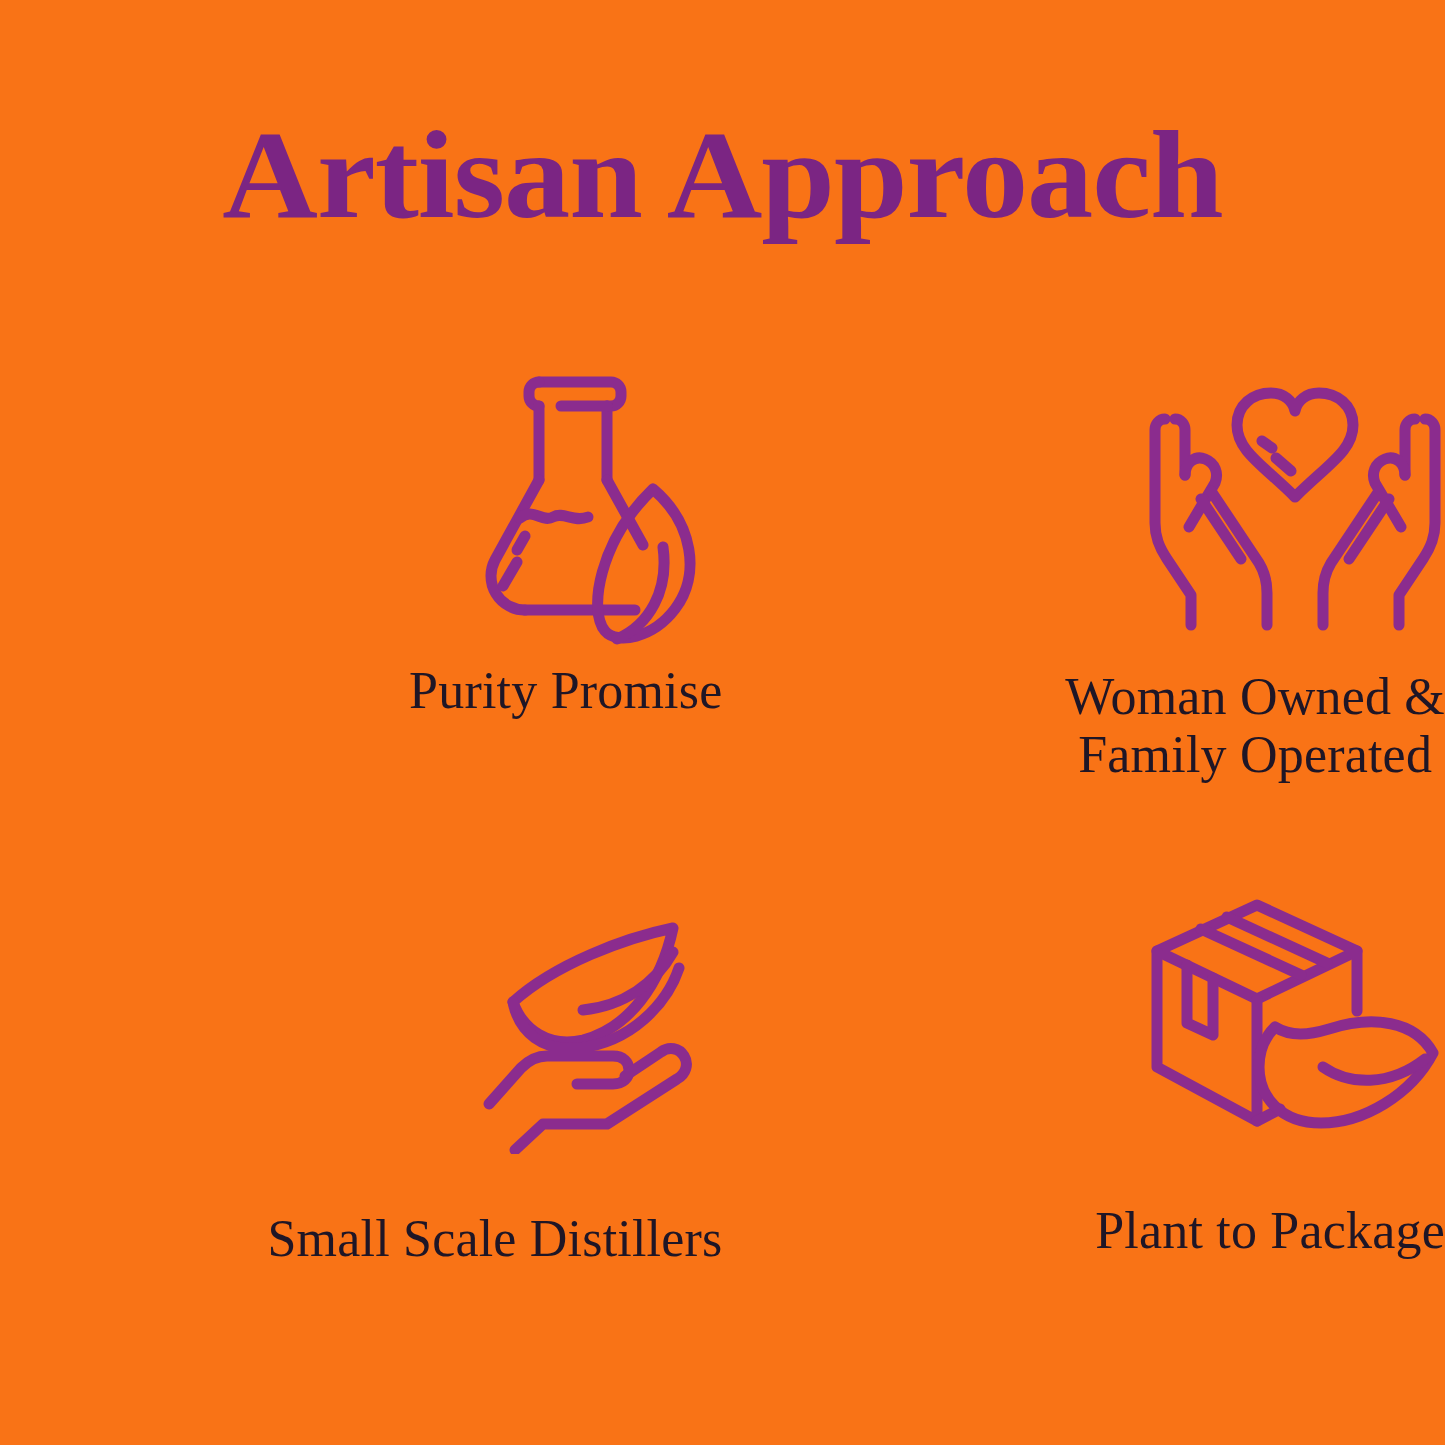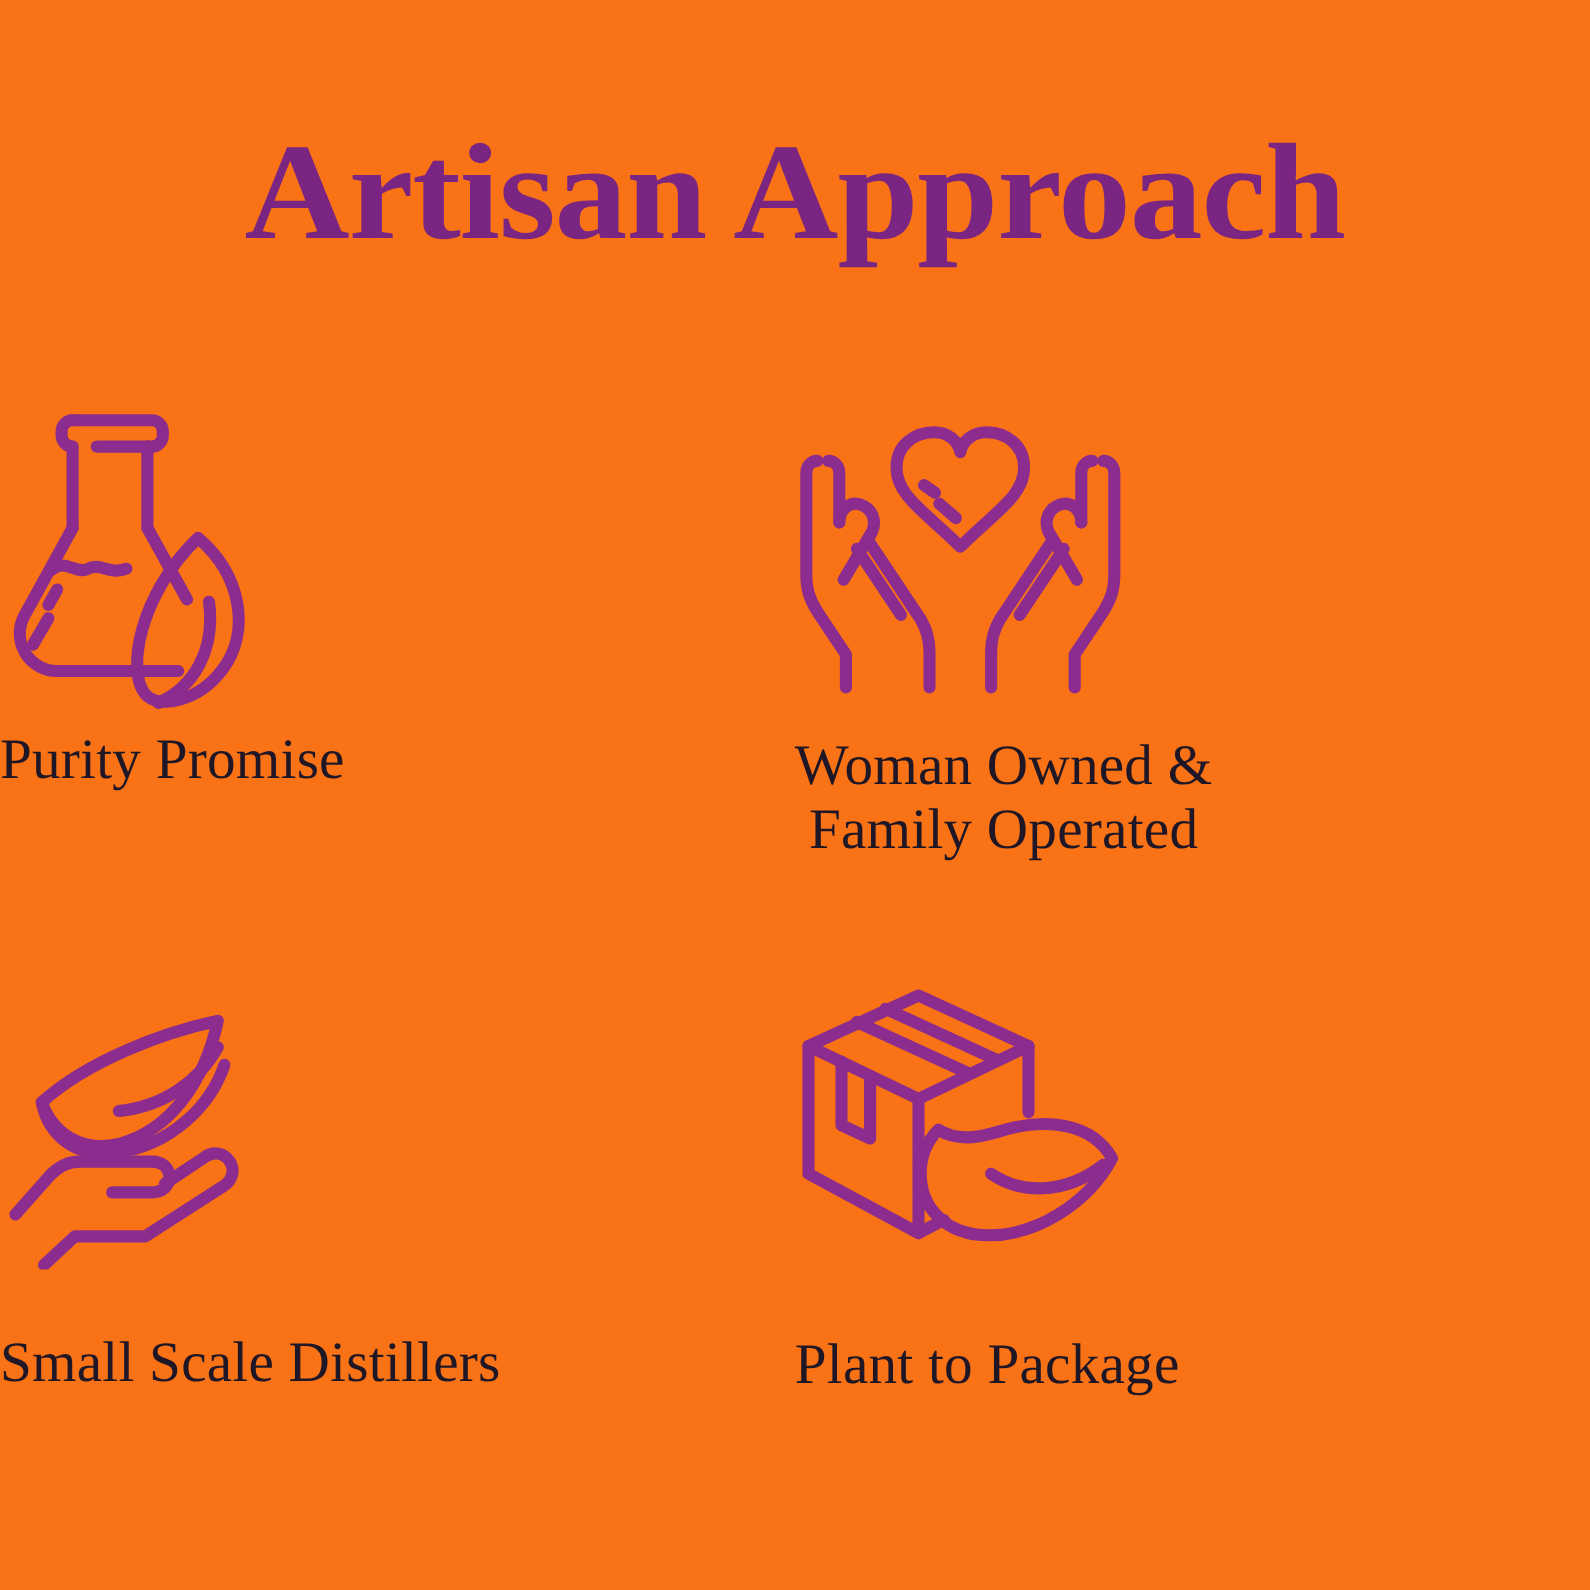--- a/index.html
+++ b/index.html
@@ -50,21 +50,21 @@
     height: 1020px;
     display: grid;
     grid-template-columns: 1fr 1fr;
     grid-template-rows: 1fr 1fr;
   }
 
   .cell {
     position: relative;
     display: flex;
     flex-direction: column;
-    align-items: flex-start;
+    align-items: flex-end;
     justify-content: flex-start;
   }
 
   .cell-icon {
     height: 300px;
     display: flex;
     align-items: center;
     justify-content: center;
   }
 
@@ -86,21 +86,21 @@
 
   
   .cell--purity   .cell-icon { padding-top: 22px; }
   .cell--woman    .cell-icon { padding-top: 26px; }
   .cell--small    .cell-icon { padding-top: 40px; }
   .cell--plant    .cell-icon { padding-top: 30px; }
 
   .cell--purity   .cell-label { margin-top: 10px; }
   .cell--woman    .cell-label { margin-top: 12px; }
   .cell--small    .cell-label { margin-top: 30px; }
-  .cell--plant    .cell-label { margin-top: 42px; }
+  .cell--plant    .cell-label { margin-top: 32px; }
 </style>
 </head>
 <body>
 
 <div class="page">
 
   <div class="title">Artisan Approach</div>
 
   <div class="grid">
 

